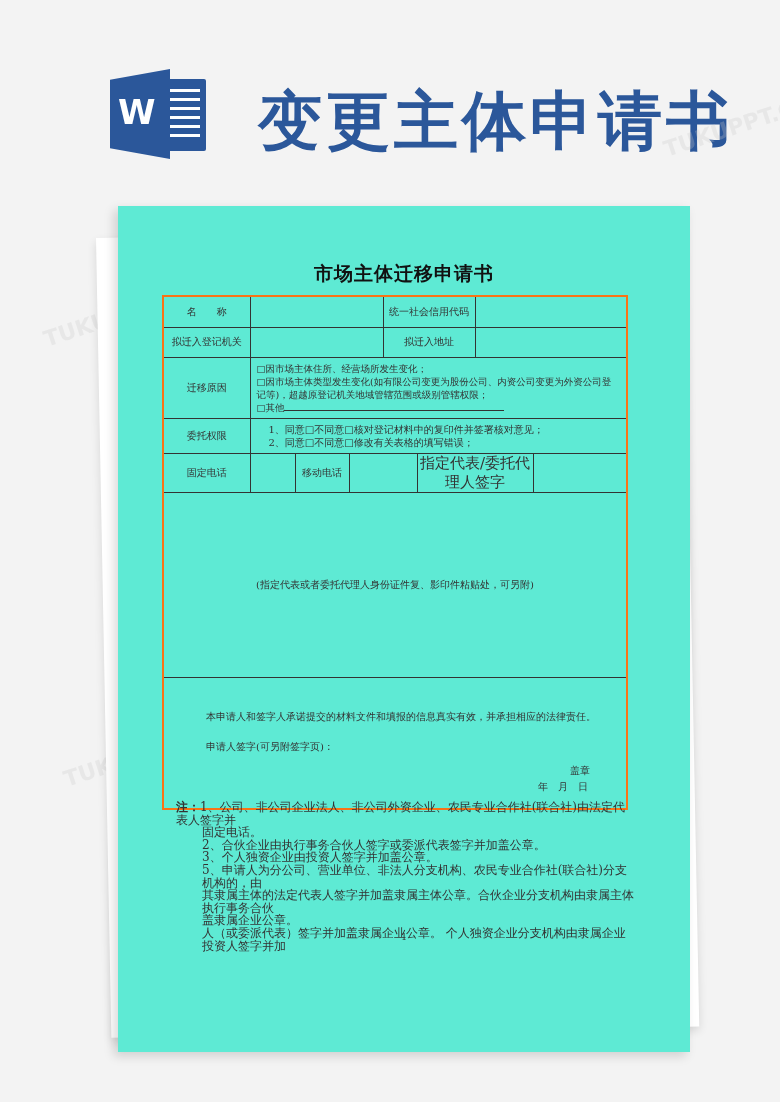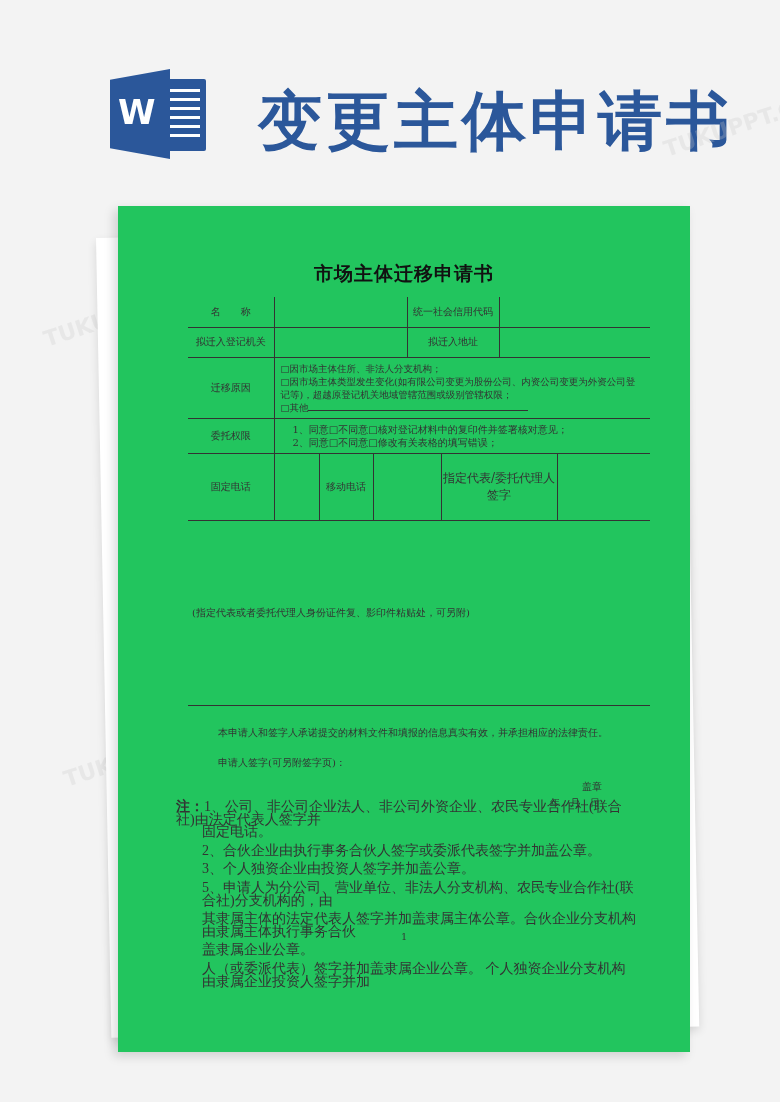--- a/index.html
+++ b/index.html
@@ -14,43 +14,43 @@
   .word-icon .doc { position:absolute; left:44px; top:10px; width:52px; height:72px; background:#2b579a; border-radius:2px; }
   .word-icon .doc .line { position:absolute; left:8px; width:38px; height:3px; background:#fff; }
   .word-icon .cover { position:absolute; left:0; top:0; width:60px; height:90px; background:#2b579a;
      clip-path: polygon(0 12%, 100% 0, 100% 100%, 0 88%); }
   .word-icon .cover span { position:absolute; left:8px; top:26px; color:#fff; font-family:"DejaVu Sans", sans-serif; font-weight:bold; font-size:34px; line-height:34px; }
   .banner-title { position:absolute; left:258px; top:78px; font-size:64px; font-weight:bold; color:#2b579a; letter-spacing:4px; font-family:"DejaVu Serif", serif; }
 
   
   .page-back { position:absolute; left:96px; top:238px; width:588px; height:800px; background:#fff;
      transform: rotate(-1.1deg); transform-origin: 0 0; box-shadow: 0 4px 10px rgba(0,0,0,.12); }
-  .page { position:absolute; left:118px; top:206px; width:572px; height:846px; background:#22c55e;
+  .page { position:absolute; left:118px; top:206px; width:572px; height:846px; background:#5eead4;
      box-shadow: -4px 4px 10px rgba(0,0,0,.15); }
 
   .doc-title { position:absolute; left:0; width:100%; top:55px; text-align:center; font-size:19px; font-weight:bold; font-family:"DejaVu Sans", sans-serif; color:#111; letter-spacing:1px; }
 
-  table.form { position:absolute; left:68px; top:89px; width:464px; border-collapse:collapse; border:2px solid #22c55e; table-layout:fixed; }
+  table.form { position:absolute; left:44px; top:89px; width:464px; border-collapse:collapse; border:2px solid #f97316; table-layout:fixed; }
   table.form td { border:1px solid #333; font-size:10px; padding:0 4px; color:#333; vertical-align:middle; }
   .c { text-align:center; }
   .r33 { height:31px; }
   .r32 { height:30px; }
   .reason-cell { padding:3px 6px !important; line-height:13px; font-size:9.5px !important; }
   .section-head { height:25px; text-align:center; font-size:13px !important; font-weight:bold; font-family:"DejaVu Sans", sans-serif; color:#111 !important; }
   .perm-cell { line-height:13px; padding-left:18px !important; }
-  .paste-area { height:184px; }
-  .commit-area { height:98px; vertical-align:top !important; position:relative; padding:4px !important; }
+  .paste-area { height:184px; text-align:center; }
+  .commit-area { height:98px; vertical-align:top !important; position:relative; padding:16px !important; }
   .commit-area .line1 { position:absolute; left:26px; top:16px; font-size:10px; }
   .commit-area .line2 { position:absolute; left:26px; top:46px; font-size:10px; }
   .commit-area .seal { position:absolute; left:390px; top:70px; font-size:10px; }
   .commit-area .date { position:absolute; left:358px; top:86px; font-size:10px; word-spacing:16px; }
 
-  .notes { position:absolute; left:58px; top:595px; width:460px; font-size:14px; line-height:12.6px; color:#333;font-family:Liberation Serif, serif; }
+  .notes { position:absolute; left:58px; top:595px; width:460px; font-size:12px; line-height:12.6px; color:#333; }
   .notes .lbl { font-weight:bold; }
-  .notes .item { padding-left:26px;margin-top:6px; }
+  .notes .item { padding-left:26px; }
   .notes .first { padding-left:0; }
   .notes .cont { padding-left:26px; }
   .page-num { position:absolute; left:0; width:100%; top:726px; text-align:center; font-size:9px; color:#333; }
 
   .wm { position:absolute; color:rgba(200,200,200,.28); font-family:"DejaVu Sans", sans-serif; font-weight:bold; font-size:22px; transform:rotate(-18deg); white-space:nowrap; pointer-events:none; }
 </style>
 </head>
 <body>
 
 <div class="word-icon">
@@ -99,38 +99,38 @@
     </tr>
     <tr class="r32">
       <td class="c">拟迁入登记机关</td>
       <td colspan="3"></td>
       <td colspan="2" class="c">拟迁入地址</td>
       <td colspan="2"></td>
     </tr>
     <tr style="height:61px">
       <td class="c">迁移原因</td>
       <td colspan="7" class="reason-cell">
-        <div>□因市场主体住所、非法人分支机构；</div>
+        <div>□因市场主体住所、经营场所发生变化；</div>
         <div>□因市场主体类型发生变化(如有限公司变更为股份公司、内资公司变更为外资公司登记等)，超越原登记机关地域管辖范围或级别管辖权限；</div>
         <div><span>□其他</span><span style="display:inline-block;width:220px;border-bottom:1px solid #333;height:9px;"></span></div>
       </td>
     </tr>
     <tr style="height:35px">
       <td class="c">委托权限</td>
       <td colspan="7" class="perm-cell">
         <div>1、同意□不同意□核对登记材料中的复印件并签署核对意见；</div>
         <div>2、同意□不同意□修改有关表格的填写错误；</div>
       </td>
     </tr>
     <tr style="height:28px">
       <td class="c">固定电话</td>
       <td></td>
       <td class="c">移动电话</td>
       <td colspan="2"></td>
-      <td colspan="2" class="c" style="font-size:12px;padding:16px 1px;">指定代表/委托代理人签字</td>
+      <td colspan="2" class="c" style="font-size:15px;padding:0 1px;">指定代表/委托代理人签字</td>
       <td></td>
     </tr>
     <tr>
       <td colspan="8" class="paste-area">
         <span>(指定代表或者委托代理人身份证件复、影印件粘贴处，可另附)</span>
       </td>
     </tr>
     <tr>
       <td colspan="8" class="commit-area">
         <div style="position:relative;height:98px;">

